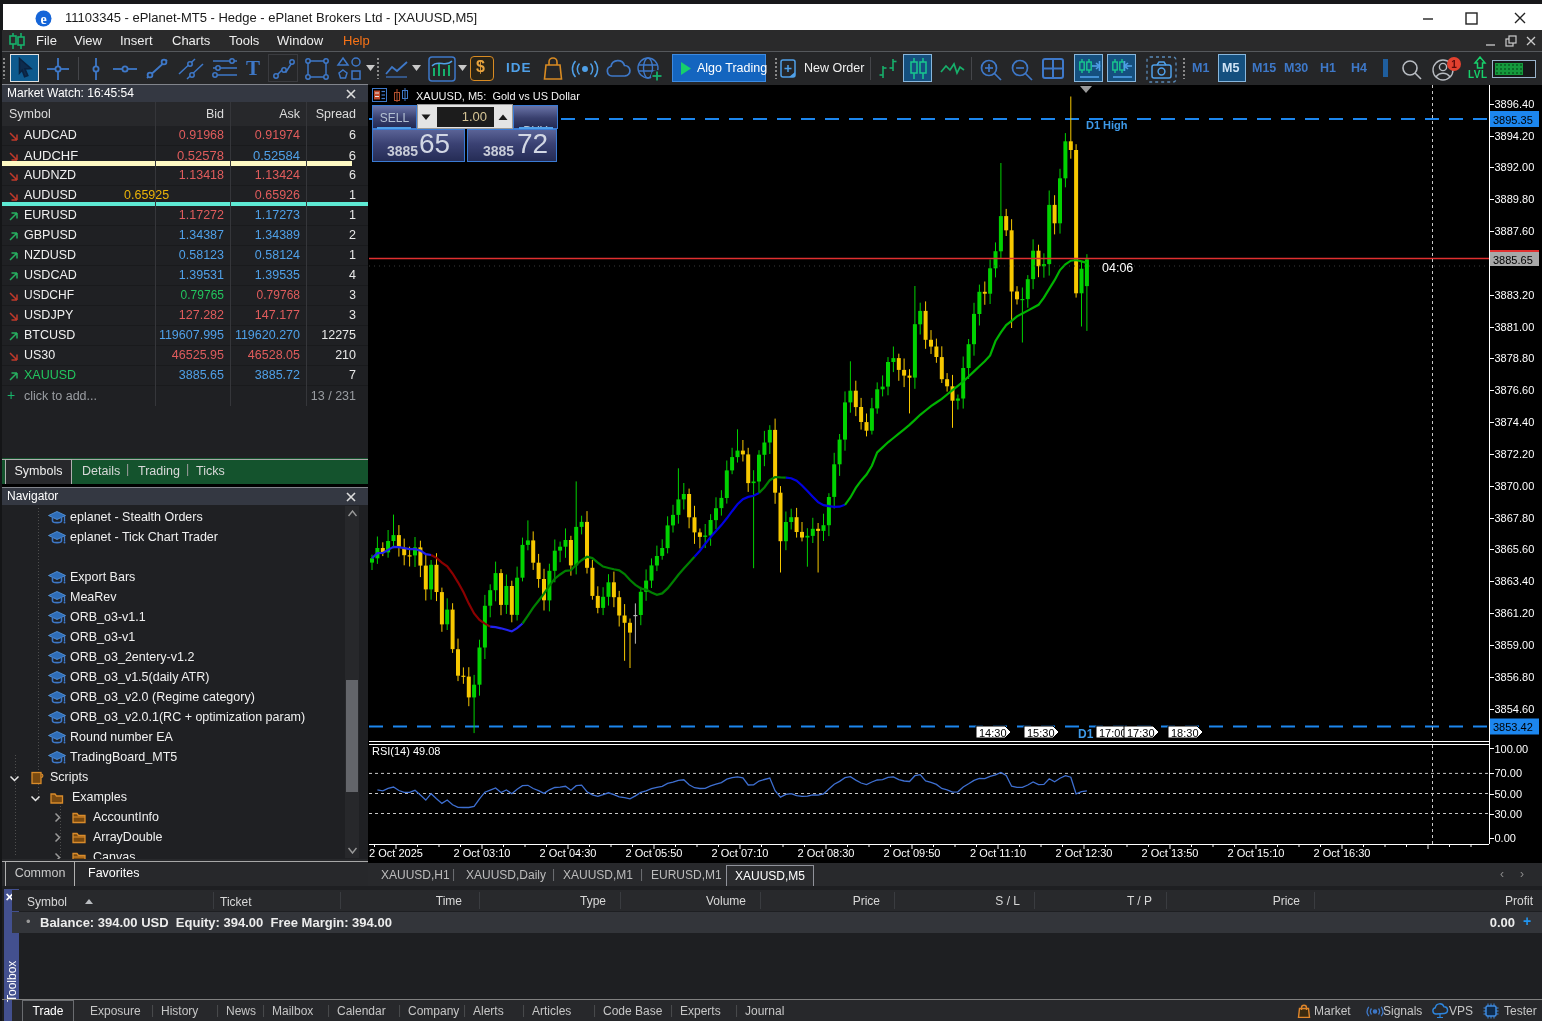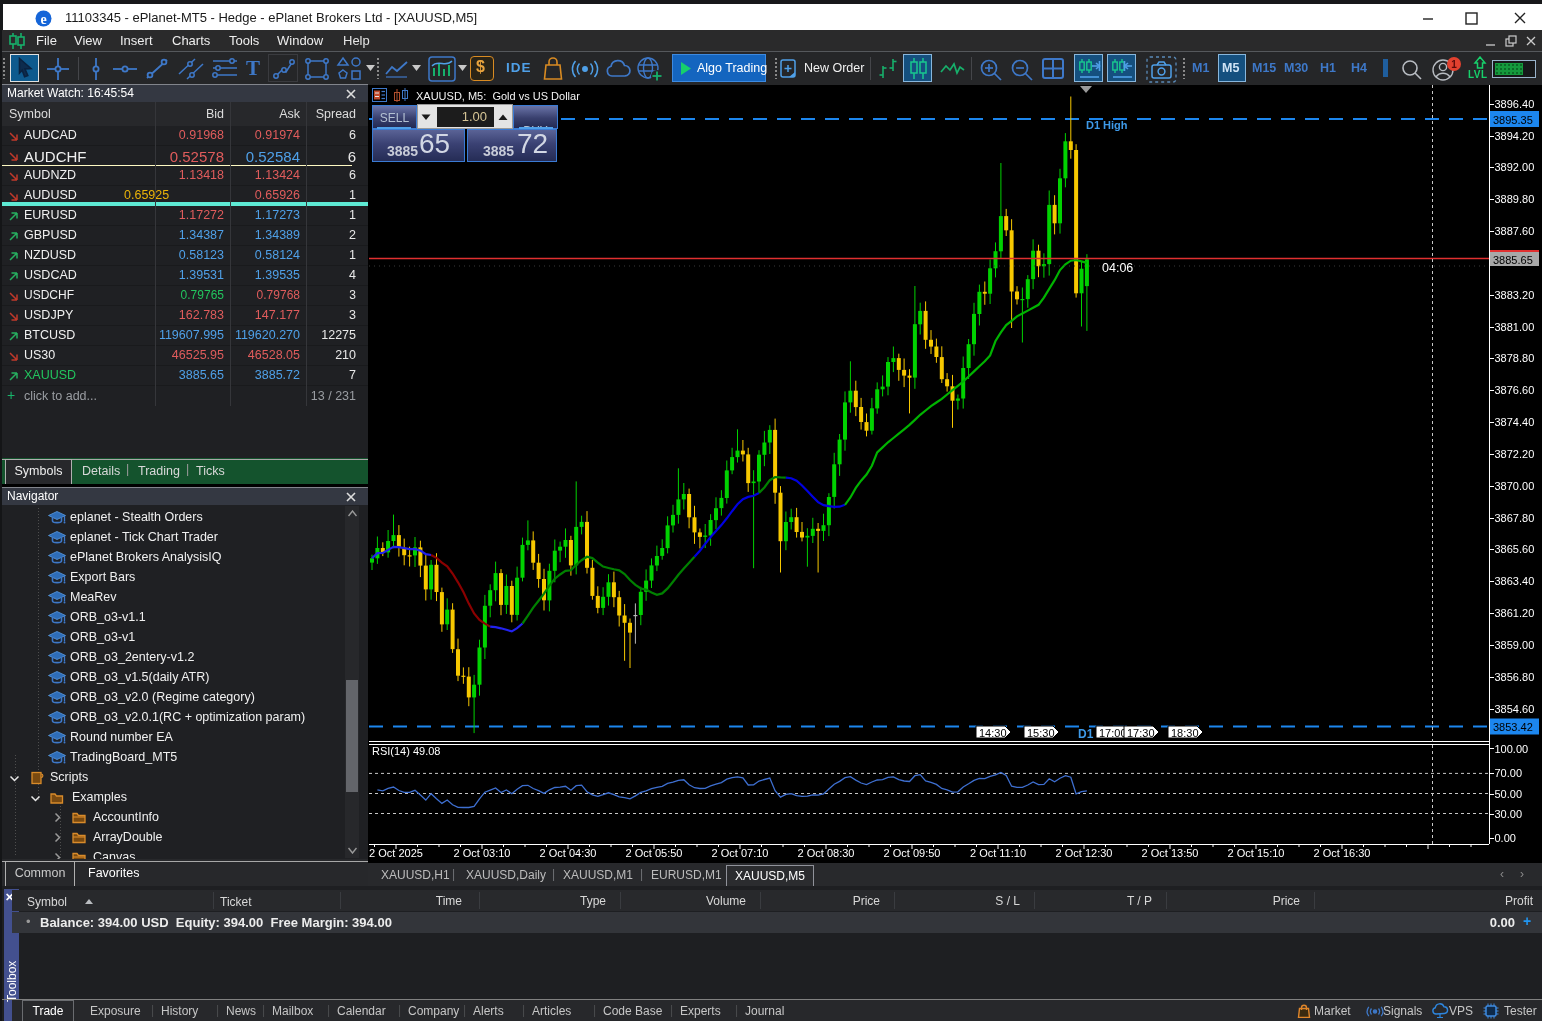--- a/index.html
+++ b/index.html
@@ -33,21 +33,21 @@
       <line x1="13" y1="0" x2="13" y2="16"></line>
         <rect x="10" y="4" width="6" height="8" fill="#2a2a2b"></rect>
     </g>
   </svg>
   <div class="abs" style="left:36px;top:3px;font-size:13px;color:#eee">File</div>
   <div class="abs" style="left:74px;top:3px;font-size:13px;color:#eee">View</div>
   <div class="abs" style="left:120px;top:3px;font-size:13px;color:#eee">Insert</div>
   <div class="abs" style="left:172px;top:3px;font-size:13px;color:#eee">Charts</div>
   <div class="abs" style="left:229px;top:3px;font-size:13px;color:#eee">Tools</div>
   <div class="abs" style="left:277px;top:3px;font-size:13px;color:#eee">Window</div>
-  <div class="abs" style="left:343px;top:3px;font-size:13px;color:#e5e5e5">Help</div>
+  <div class="abs" style="left:343px;top:3px;font-size:13px;color:#f97316">Help</div>
   <svg class="abs" style="left:1484px;top:4px" width="56" height="15" viewBox="0 0 56 15">
     <line x1="2" y1="11" x2="11" y2="11" stroke="#ccc" stroke-width="1.3"></line>
     <rect x="22" y="5" width="7" height="7" fill="none" stroke="#ccc" stroke-width="1.2"></rect>
     <rect x="25" y="2" width="7" height="7" fill="#2a2a2b" stroke="#ccc" stroke-width="1.2"></rect>
     <path d="M43 3 L51 11 M51 3 L43 11" stroke="#ccc" stroke-width="1.3"></path>
   </svg>
 </div>
 <div class="abs" style="left:0;top:51px;width:1542px;height:1px;background:#55585c"></div>
 
 <div class="abs" style="left:0;top:52px;width:1542px;height:33px;background:#252628">
@@ -327,21 +327,21 @@
   </div>
   <div class="abs" style="left:0;top:41px;width:368px;height:20px;border-bottom:1px solid #191a1c;font-size:12.5px">
 <svg class="abs" style="left:8px;top:5px" width="11" height="11">
         <path d="M2 2 L9 9 M9 9 L9 3.5 M9 9 L3.5 9" stroke="#c0392b" stroke-width="1.5" fill="none"></path>
       </svg>
       <div class="abs" style="left:24px;top:2px;color:#f0f0f0">AUDCAD</div>
 <div class="abs" style="left:124px;top:2px;width:100px;text-align:right;color:#e05c5c">0.91968</div>
 <div class="abs" style="left:200px;top:2px;width:100px;text-align:right;color:#e05c5c">0.91974</div>
 <div class="abs" style="left:276px;top:2px;width:80px;text-align:right;color:#e8e8e8">6</div>
 </div>
-    <div class="abs" style="left:0;top:61px;width:352px;height:20px;border-bottom:1px solid #fef9c3;font-size:15px">
+    <div class="abs" style="left:0;top:61px;width:352px;height:20px;border-bottom:5px solid #fef9c3;font-size:13px">
 <svg class="abs" style="left:8px;top:5px" width="11" height="11">
         <path d="M2 2 L9 9 M9 9 L9 3.5 M9 9 L3.5 9" stroke="#c0392b" stroke-width="1.5" fill="none"></path>
       </svg>
       <div class="abs" style="left:24px;top:2px;color:#f0f0f0">AUDCHF</div>
 <div class="abs" style="left:124px;top:2px;width:100px;text-align:right;color:#e05c5c">0.52578</div>
 <div class="abs" style="left:200px;top:2px;width:100px;text-align:right;color:#4fa0e8">0.52584</div>
 <div class="abs" style="left:276px;top:2px;width:80px;text-align:right;color:#e8e8e8">6</div>
 </div>
     <div class="abs" style="left:0;top:81px;width:368px;height:20px;border-bottom:1px solid #191a1c;font-size:12.5px">
 <svg class="abs" style="left:8px;top:5px" width="11" height="11">
@@ -404,21 +404,21 @@
       <div class="abs" style="left:24px;top:2px;color:#f0f0f0">USDCHF</div>
 <div class="abs" style="left:124px;top:2px;width:100px;text-align:right;color:#22c55e">0.79765</div>
 <div class="abs" style="left:200px;top:2px;width:100px;text-align:right;color:#e05c5c">0.79768</div>
 <div class="abs" style="left:276px;top:2px;width:80px;text-align:right;color:#e8e8e8">3</div>
 </div>
     <div class="abs" style="left:0;top:221px;width:368px;height:20px;border-bottom:1px solid #191a1c;font-size:12.5px">
 <svg class="abs" style="left:8px;top:5px" width="11" height="11">
         <path d="M2 2 L9 9 M9 9 L9 3.5 M9 9 L3.5 9" stroke="#c0392b" stroke-width="1.5" fill="none"></path>
       </svg>
       <div class="abs" style="left:24px;top:2px;color:#f0f0f0">USDJPY</div>
-<div class="abs" style="left:124px;top:2px;width:100px;text-align:right;color:#e05c5c">162.783</div>
+<div class="abs" style="left:124px;top:2px;width:100px;text-align:right;color:#e05c5c">127.282</div>
 <div class="abs" style="left:200px;top:2px;width:100px;text-align:right;color:#e05c5c">147.177</div>
 <div class="abs" style="left:276px;top:2px;width:80px;text-align:right;color:#e8e8e8">3</div>
 </div>
     <div class="abs" style="left:0;top:241px;width:368px;height:20px;border-bottom:1px solid #191a1c;font-size:12.5px">
 <svg class="abs" style="left:8px;top:5px" width="11" height="11">
         <path d="M2 9 L9 2 M9 2 L9 7.5 M9 2 L3.5 2" stroke="#27ae60" stroke-width="1.5" fill="none"></path>
       </svg>
       <div class="abs" style="left:24px;top:2px;color:#f0f0f0">BTCUSD</div>
 <div class="abs" style="left:124px;top:2px;width:100px;text-align:right;color:#4fa0e8">119607.995</div>
 <div class="abs" style="left:200px;top:2px;width:100px;text-align:right;color:#4fa0e8">119620.270</div>
@@ -483,29 +483,20 @@
       <div class="abs" style="left:70px;top:2px;color:#f0f0f0">eplanet - Stealth Orders</div>
     </div>
     <div class="abs" style="left:0;top:41px;width:345px;height:20px;font-size:12.5px">
       <svg class="abs" style="left:48px;top:3px" width="18" height="14" viewBox="0 0 18 14">
 <path d="M9 0.5 L17.5 4.5 L9 8.5 L0.5 4.5 Z" fill="#2e6db8" stroke="#5a9ae0" stroke-width="0.8"></path>
 <path d="M4.5 6.2 V10 C4.5 12.2 13.5 12.2 13.5 10 V6.2" fill="none" stroke="#3e78c8" stroke-width="1.6"></path>
 <line x1="16.5" y1="5" x2="16.5" y2="10.5" stroke="#3e78c8" stroke-width="1.3"></line>
 <circle cx="16.5" cy="11.5" r="1" fill="#3e78c8"></circle>
 </svg>
       <div class="abs" style="left:70px;top:2px;color:#f0f0f0">eplanet - Tick Chart Trader</div>
-    </div>
-    <div class="abs" style="left:0;top:61px;width:345px;height:20px;font-size:12.5px">
-      <svg class="abs" style="left:48px;top:3px" width="18" height="14" viewBox="0 0 18 14">
-<path d="M9 0.5 L17.5 4.5 L9 8.5 L0.5 4.5 Z" fill="#2e6db8" stroke="#5a9ae0" stroke-width="0.8"></path>
-<path d="M4.5 6.2 V10 C4.5 12.2 13.5 12.2 13.5 10 V6.2" fill="none" stroke="#3e78c8" stroke-width="1.6"></path>
-<line x1="16.5" y1="5" x2="16.5" y2="10.5" stroke="#3e78c8" stroke-width="1.3"></line>
-<circle cx="16.5" cy="11.5" r="1" fill="#3e78c8"></circle>
-</svg>
-      <div class="abs" style="left:70px;top:2px;color:#f0f0f0">ePlanet Brokers AnalysisIQ</div>
     </div>
     <div class="abs" style="left:0;top:81px;width:345px;height:20px;font-size:12.5px">
       <svg class="abs" style="left:48px;top:3px" width="18" height="14" viewBox="0 0 18 14">
 <path d="M9 0.5 L17.5 4.5 L9 8.5 L0.5 4.5 Z" fill="#2e6db8" stroke="#5a9ae0" stroke-width="0.8"></path>
 <path d="M4.5 6.2 V10 C4.5 12.2 13.5 12.2 13.5 10 V6.2" fill="none" stroke="#3e78c8" stroke-width="1.6"></path>
 <line x1="16.5" y1="5" x2="16.5" y2="10.5" stroke="#3e78c8" stroke-width="1.3"></line>
 <circle cx="16.5" cy="11.5" r="1" fill="#3e78c8"></circle>
 </svg>
       <div class="abs" style="left:70px;top:2px;color:#f0f0f0">Export Bars</div>
     </div>

